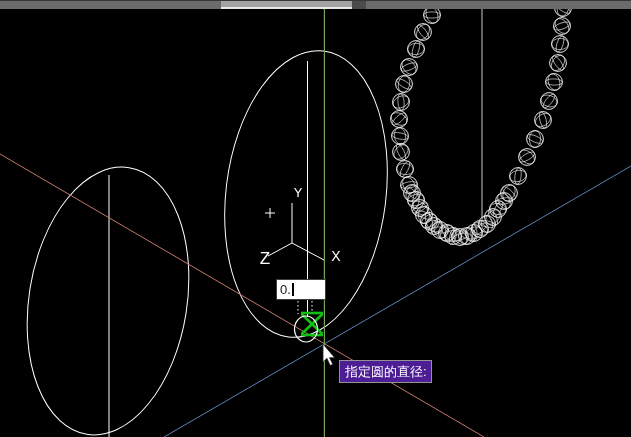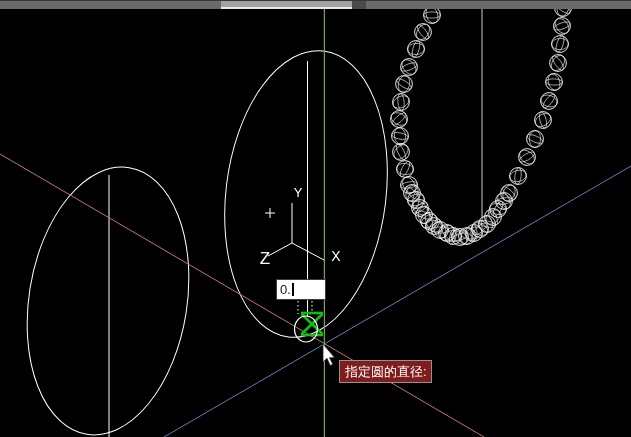--- a/index.html
+++ b/index.html
@@ -27,21 +27,21 @@
   .dyn-input{
     position:absolute;left:276px;top:279px;width:50px;height:21px;
     background:#ffffff;border:1px solid #3c3c3c;box-sizing:border-box;
     z-index:6;display:flex;align-items:center;padding-left:3px;
     font-size:13px;color:#141414;font-family:"Liberation Sans",sans-serif;
   }
   .caret{display:inline-block;width:2px;height:13px;background:#000;margin-left:1px;}
   
   .tooltip{
     position:absolute;left:339px;top:360px;width:93px;height:23px;
-    background:#7f1d1d;border:1px solid #939393;box-sizing:border-box;
+    background:#4c1d95;border:1px solid #939393;box-sizing:border-box;
     z-index:6;color:#ffffff;font-size:13px;line-height:21px;
     padding-left:5px;white-space:nowrap;
   }
   .ucs-text{fill:#ffffff;font-family:"Liberation Sans",sans-serif;}
 </style>
 </head>
 <body>
 
 <svg class="canvas" width="631" height="437" viewBox="0 0 631 437">
 

